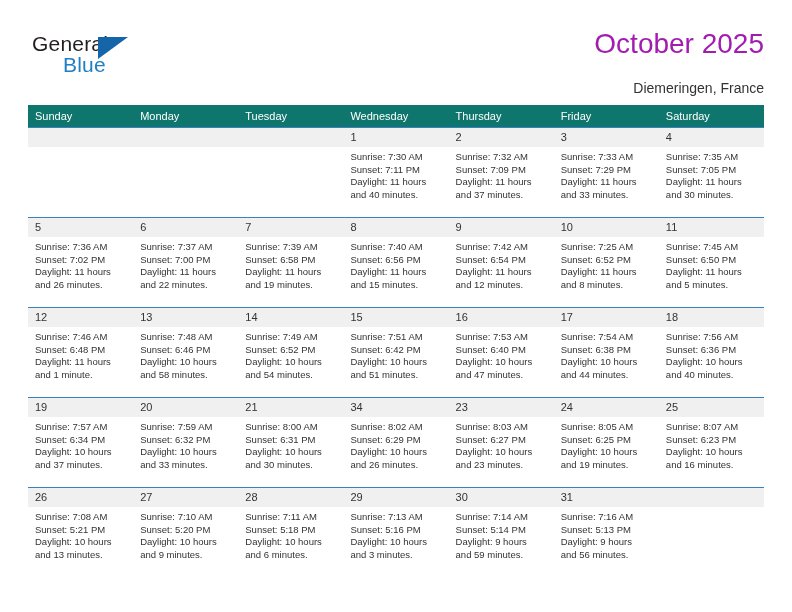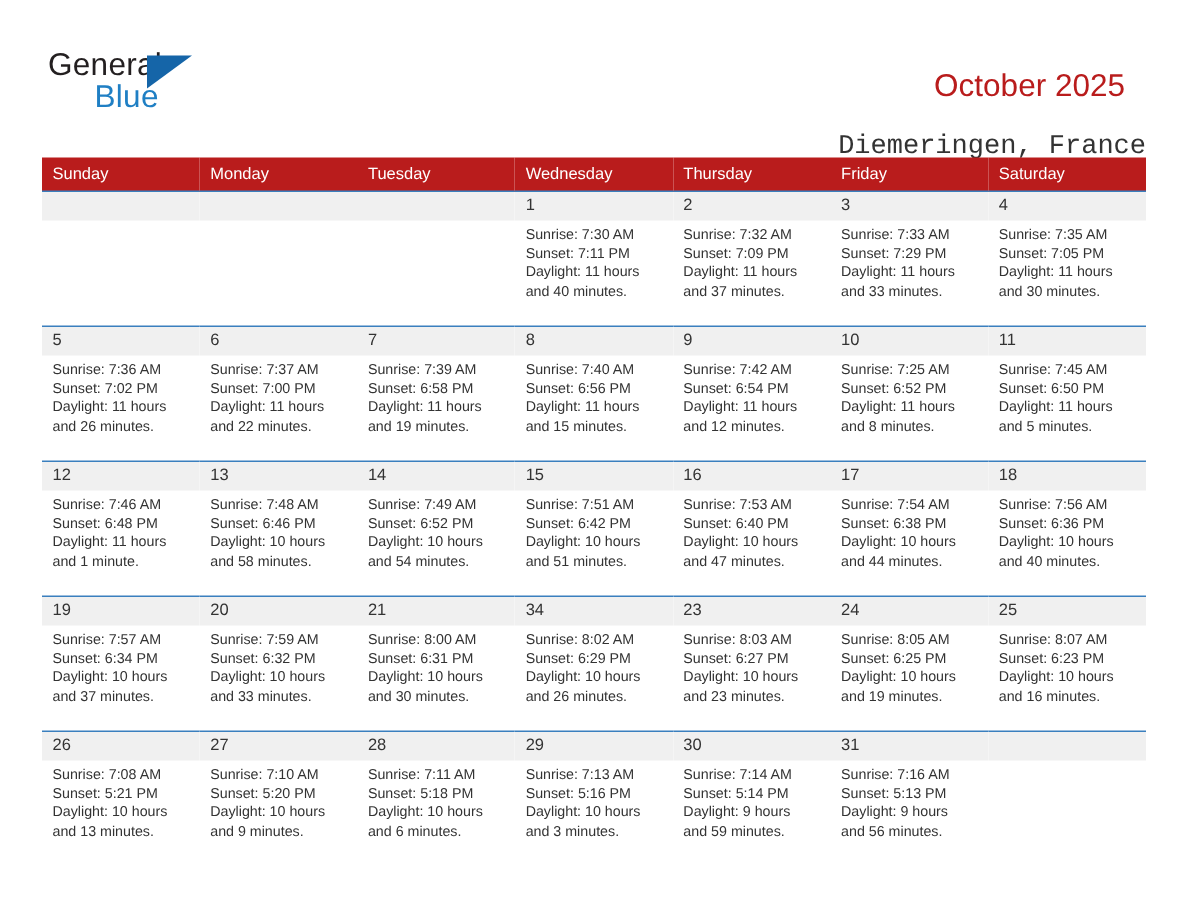--- a/index.html
+++ b/index.html
@@ -64,47 +64,46 @@
     border-bottom: 22px solid transparent;
   }
 
   .title-block {
     position: absolute;
     right: 0;
     top: 0;
     text-align: right;
   }
   .cal-title {
-    font-size: 21px;
-    color: #b91c1c;
+    font-size: 28px;
+    color: #a21caf;
     line-height: 32px;
     white-space: nowrap;
     font-weight: normal;
-    margin: 14px;
+    margin: 0;
   }
   .cal-subtitle {
-    font-size: 18px;
+    font-size: 14px;
     color: #333333;
     line-height: 20px;
-    margin-top: 7px;
+    margin-top: 18px;
     white-space: nowrap;
-    font-family: Liberation Mono, monospace;
   }
 
   
   .calendar {
     position: absolute;
     left: 28px;
     top: 105px;
     width: 736px;
     border-collapse: collapse;
     table-layout: fixed;
   }
   .calendar th {
-    background: #b91c1c;
+    background: #0f766e;
     color: #ffffff;
     font-size: 11px;
     font-weight: normal;
     text-align: left;
     padding: 5px 0 5px 7px;
     height: 11px;
     border: none;
   }
   .calendar td {
     vertical-align: top;

